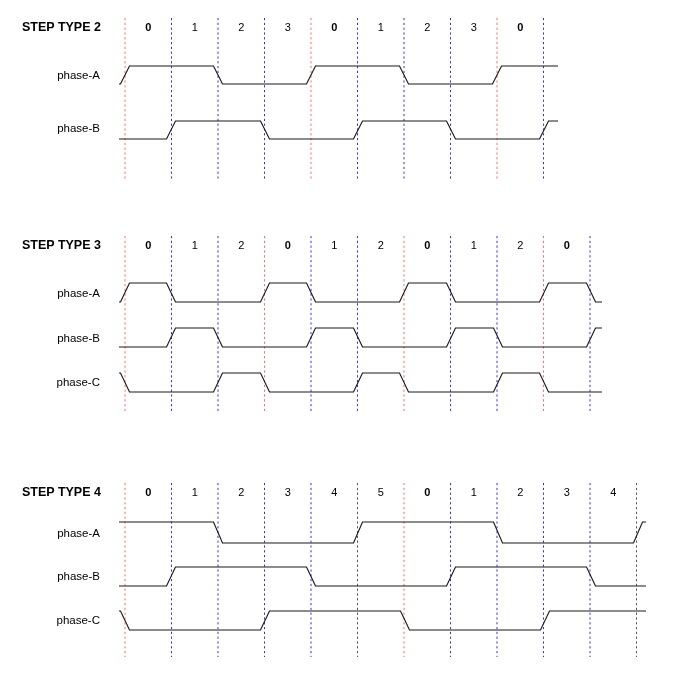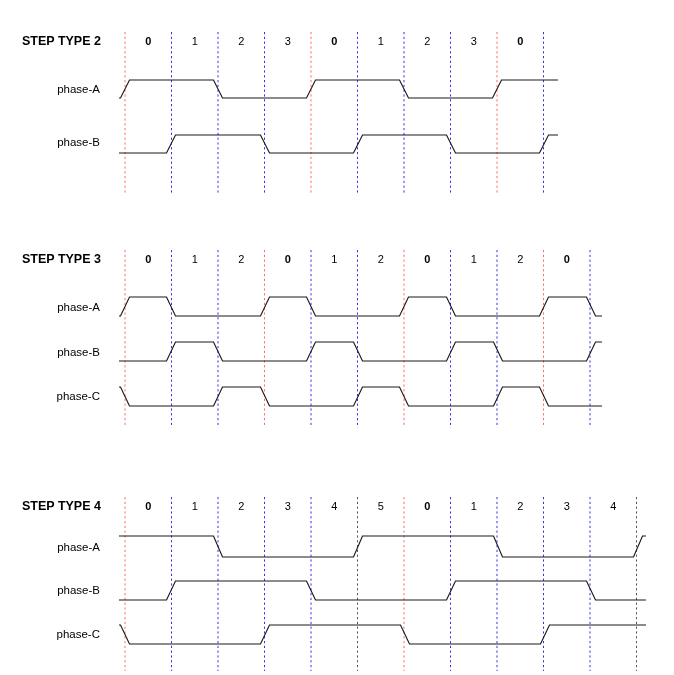--- a/index.html
+++ b/index.html
@@ -10,21 +10,21 @@
   body {
     width: 674px;
     height: 675px;
     position: relative;
     font-family: "Liberation Sans", sans-serif;
     color: #000000;
     overflow: hidden;
   }
   #root {
     position: absolute;
-    left: 0; top: 16px;
+    left: 0; top: 2px;
     width: 674px;
     height: 473px;
     border-radius: 11px;
   }
   svg.diagram {
     display: block;
     width: 674px;
     height: 675px;
   }
   .section-title {

